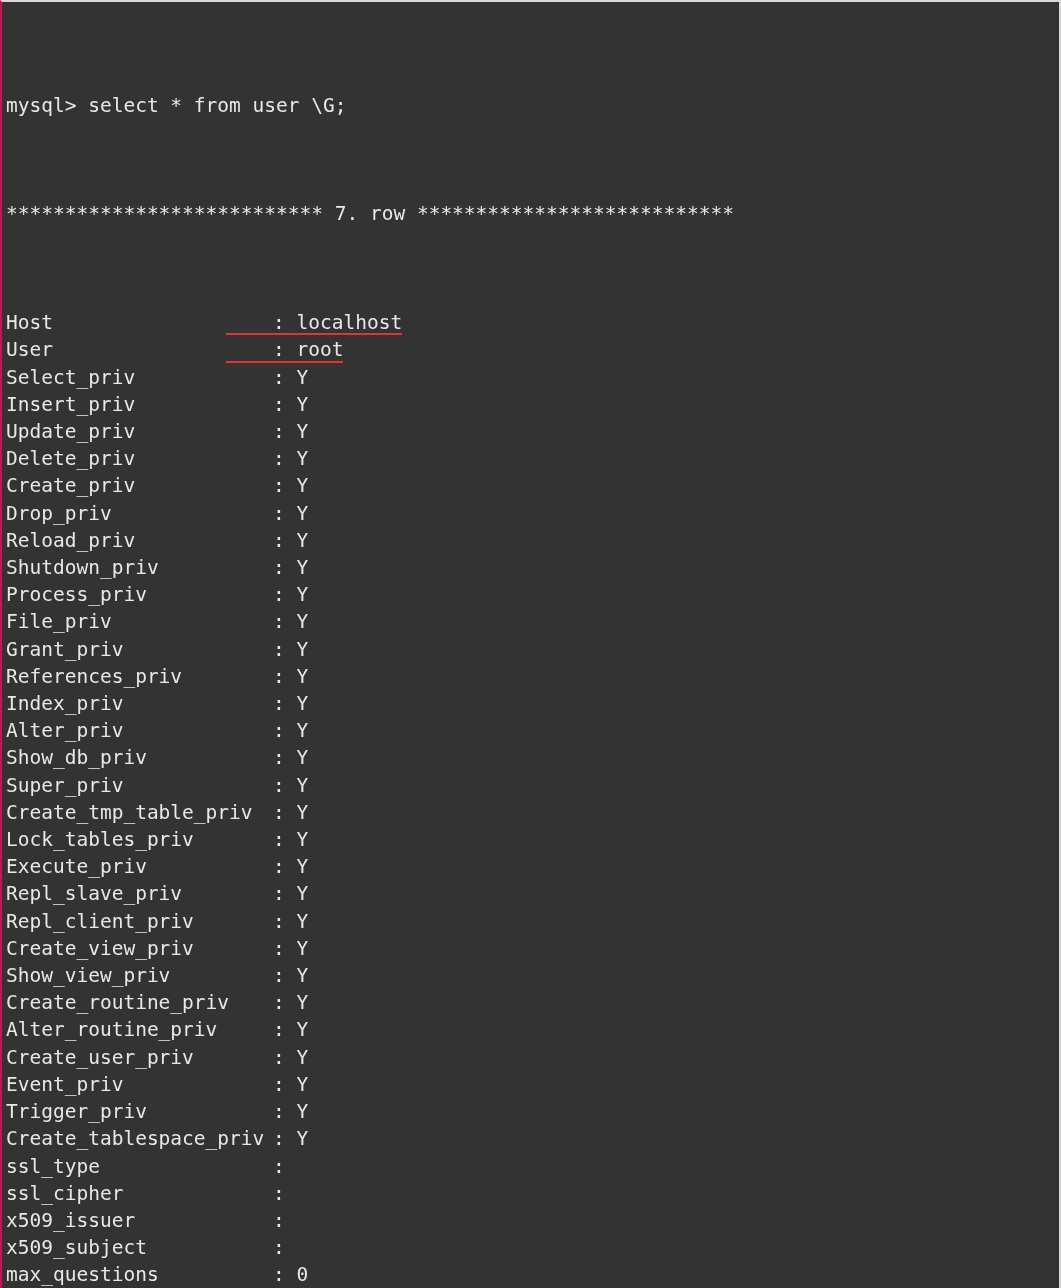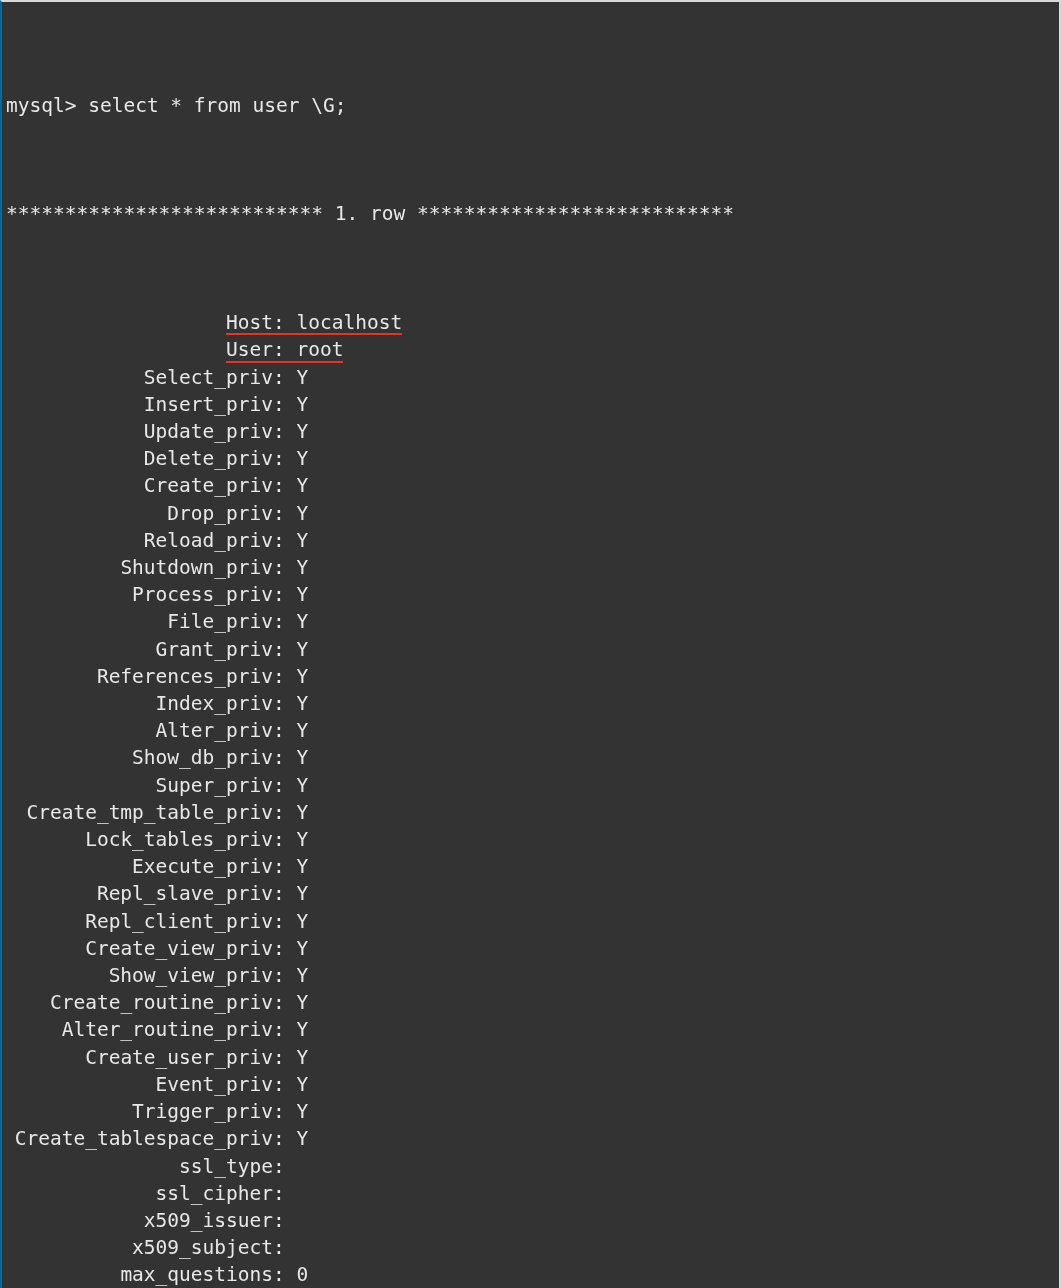--- a/index.html
+++ b/index.html
@@ -8,21 +8,21 @@
     padding: 0;
     background: #f2f2f2;
   }
   #terminal {
     position: relative;
     width: 1061px;
     height: 1288px;
     box-sizing: border-box;
     background: #333333;
     border-top: 2px solid #d9d9d9;
-    border-left: 2px solid #0369a1;
+    border-left: 2px solid #be185d;
     border-right: 2px solid #d9d9d9;
     overflow: hidden;
     font-family: "DejaVu Sans Mono", "Liberation Mono", monospace;
     font-size: 19.5px;
     line-height: 27.2px;
     color: #e8e8e8;
     -webkit-font-smoothing: antialiased;
   }
   #screen {
     position: absolute;
@@ -41,21 +41,20 @@
   .raw { display: block; }
 
   
   .field {
     display: block;
     position: relative;
   }
   .field .lbl {
     display: inline-block;
     width: 267px;           
-    text-align: right;
     white-space: pre;
   }
   .field .colon { white-space: pre; }
   .field .val { white-space: pre; margin-top: 40px; }
 
   
   .field.underlined::after,
   .line.underlined::after {
     content: "";
     position: absolute;
@@ -68,18 +67,18 @@
   }
 </style>
 </head>
 <body>
 
 <div id="terminal">
   <div id="screen">
 
     <div class="line raw">mysql&gt; select * from user \G;</div>
 
-    <div class="line raw">*************************** 1. row ***************************</div>
+    <div class="line raw">*************************** 7. row ***************************</div>
 
     <div id="fields"><div class="field underlined" style="--ul-left: 220.1px; --ul-width: 175.8px;"><span class="lbl">Host</span><span class="colon">: </span><span class="val">localhost</span></div><div class="field underlined" style="--ul-left: 220.1px; --ul-width: 117.2px;"><span class="lbl">User</span><span class="colon">: </span><span class="val">root</span></div><div class="field"><span class="lbl">Select_priv</span><span class="colon">: </span><span class="val">Y</span></div><div class="field"><span class="lbl">Insert_priv</span><span class="colon">: </span><span class="val">Y</span></div><div class="field"><span class="lbl">Update_priv</span><span class="colon">: </span><span class="val">Y</span></div><div class="field"><span class="lbl">Delete_priv</span><span class="colon">: </span><span class="val">Y</span></div><div class="field"><span class="lbl">Create_priv</span><span class="colon">: </span><span class="val">Y</span></div><div class="field"><span class="lbl">Drop_priv</span><span class="colon">: </span><span class="val">Y</span></div><div class="field"><span class="lbl">Reload_priv</span><span class="colon">: </span><span class="val">Y</span></div><div class="field"><span class="lbl">Shutdown_priv</span><span class="colon">: </span><span class="val">Y</span></div><div class="field"><span class="lbl">Process_priv</span><span class="colon">: </span><span class="val">Y</span></div><div class="field"><span class="lbl">File_priv</span><span class="colon">: </span><span class="val">Y</span></div><div class="field"><span class="lbl">Grant_priv</span><span class="colon">: </span><span class="val">Y</span></div><div class="field"><span class="lbl">References_priv</span><span class="colon">: </span><span class="val">Y</span></div><div class="field"><span class="lbl">Index_priv</span><span class="colon">: </span><span class="val">Y</span></div><div class="field"><span class="lbl">Alter_priv</span><span class="colon">: </span><span class="val">Y</span></div><div class="field"><span class="lbl">Show_db_priv</span><span class="colon">: </span><span class="val">Y</span></div><div class="field"><span class="lbl">Super_priv</span><span class="colon">: </span><span class="val">Y</span></div><div class="field"><span class="lbl">Create_tmp_table_priv</span><span class="colon">: </span><span class="val">Y</span></div><div class="field"><span class="lbl">Lock_tables_priv</span><span class="colon">: </span><span class="val">Y</span></div><div class="field"><span class="lbl">Execute_priv</span><span class="colon">: </span><span class="val">Y</span></div><div class="field"><span class="lbl">Repl_slave_priv</span><span class="colon">: </span><span class="val">Y</span></div><div class="field"><span class="lbl">Repl_client_priv</span><span class="colon">: </span><span class="val">Y</span></div><div class="field"><span class="lbl">Create_view_priv</span><span class="colon">: </span><span class="val">Y</span></div><div class="field"><span class="lbl">Show_view_priv</span><span class="colon">: </span><span class="val">Y</span></div><div class="field"><span class="lbl">Create_routine_priv</span><span class="colon">: </span><span class="val">Y</span></div><div class="field"><span class="lbl">Alter_routine_priv</span><span class="colon">: </span><span class="val">Y</span></div><div class="field"><span class="lbl">Create_user_priv</span><span class="colon">: </span><span class="val">Y</span></div><div class="field"><span class="lbl">Event_priv</span><span class="colon">: </span><span class="val">Y</span></div><div class="field"><span class="lbl">Trigger_priv</span><span class="colon">: </span><span class="val">Y</span></div><div class="field"><span class="lbl">Create_tablespace_priv</span><span class="colon">: </span><span class="val">Y</span></div><div class="field"><span class="lbl">ssl_type</span><span class="colon">:</span><span class="val"></span></div><div class="field"><span class="lbl">ssl_cipher</span><span class="colon">:</span><span class="val"></span></div><div class="field"><span class="lbl">x509_issuer</span><span class="colon">:</span><span class="val"></span></div><div class="field"><span class="lbl">x509_subject</span><span class="colon">:</span><span class="val"></span></div><div class="field"><span class="lbl">max_questions</span><span class="colon">: </span><span class="val">0</span></div></div>
 
   </div>
 </div>
 
 </body></html>

